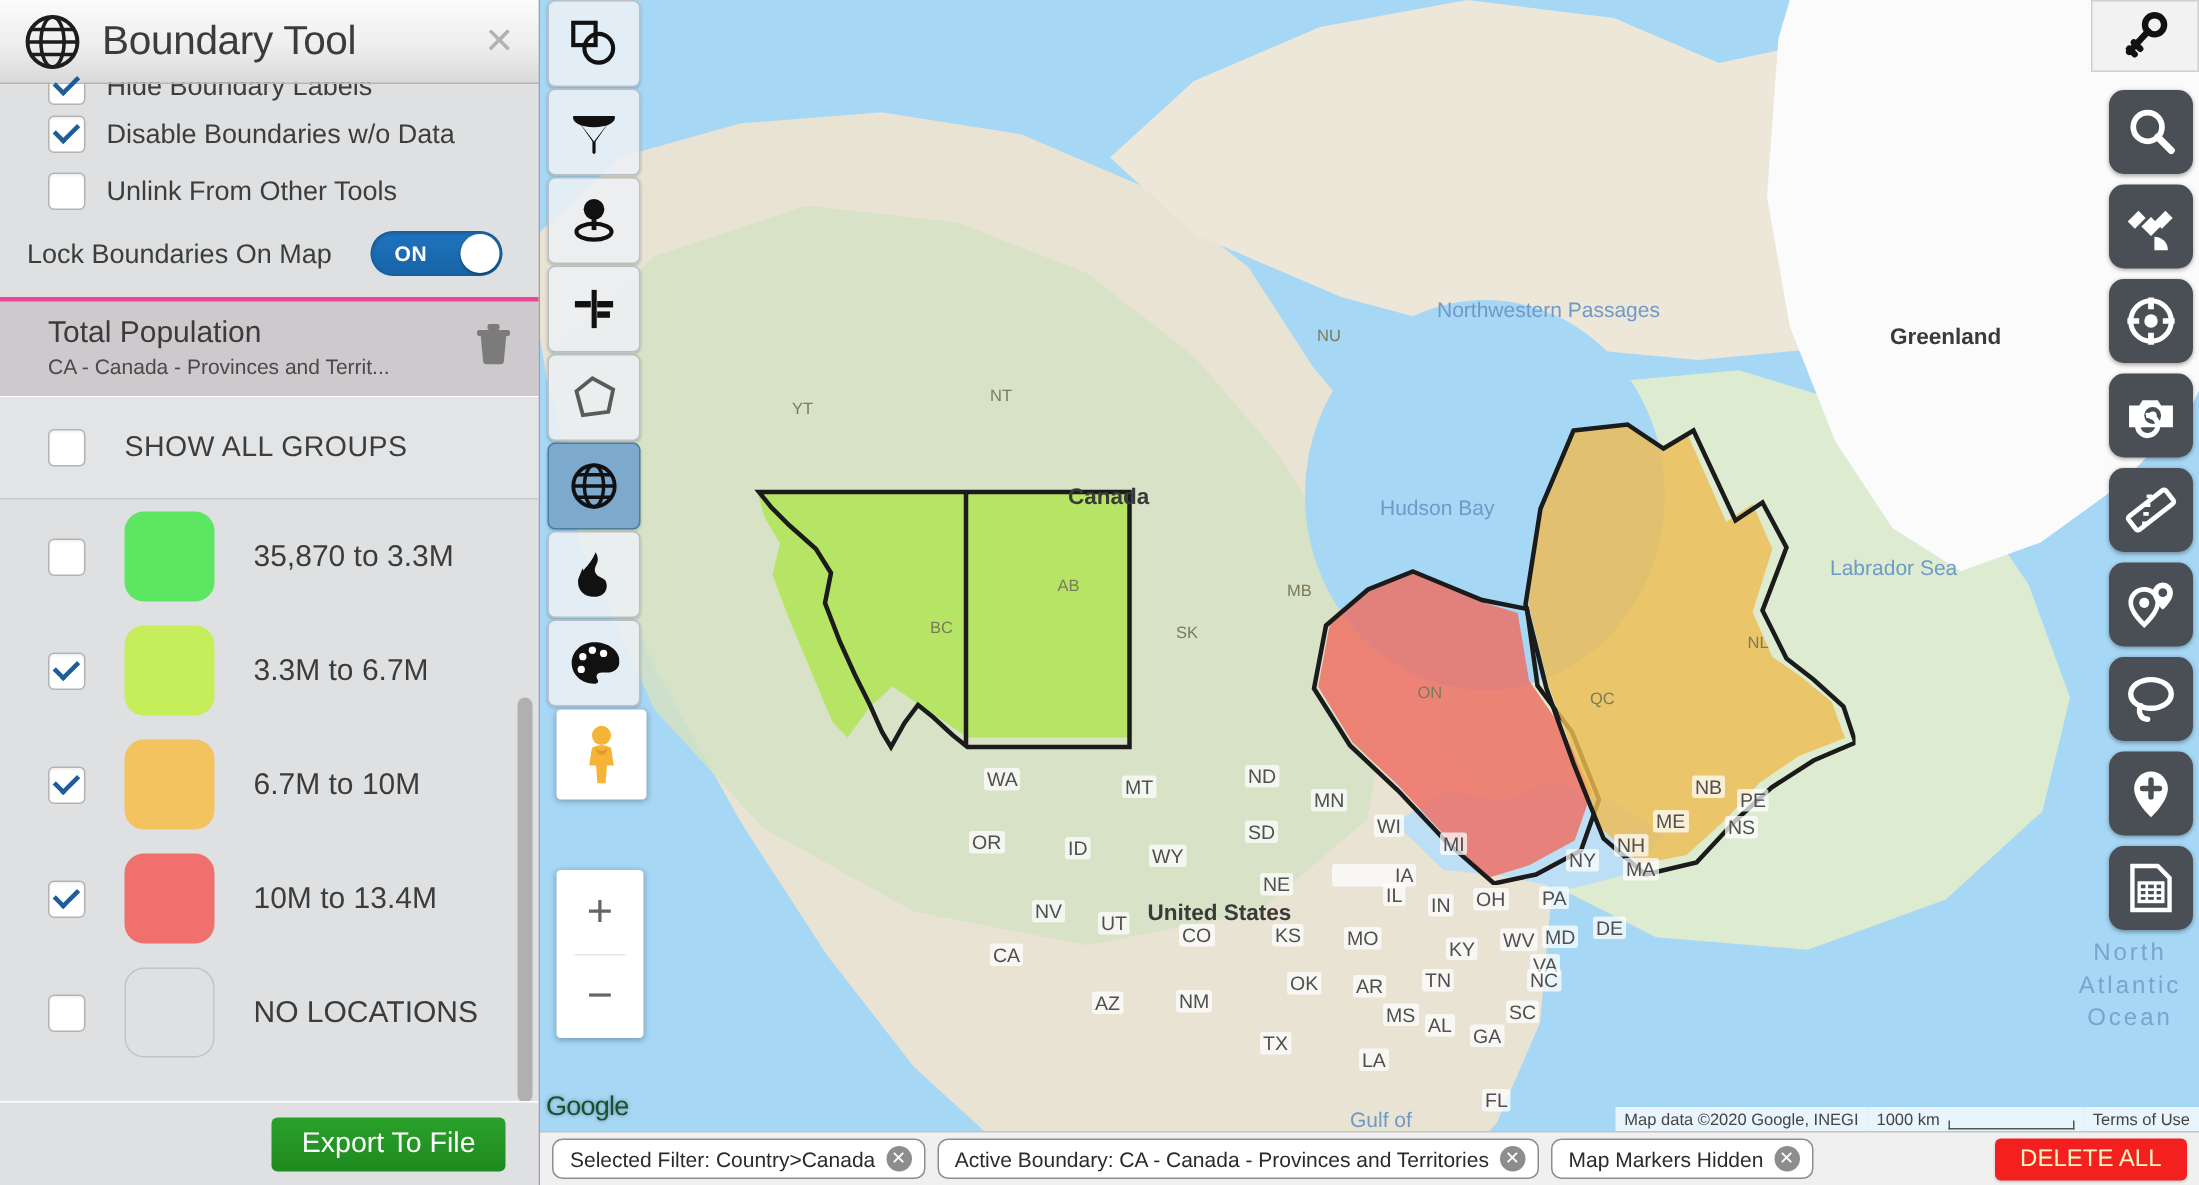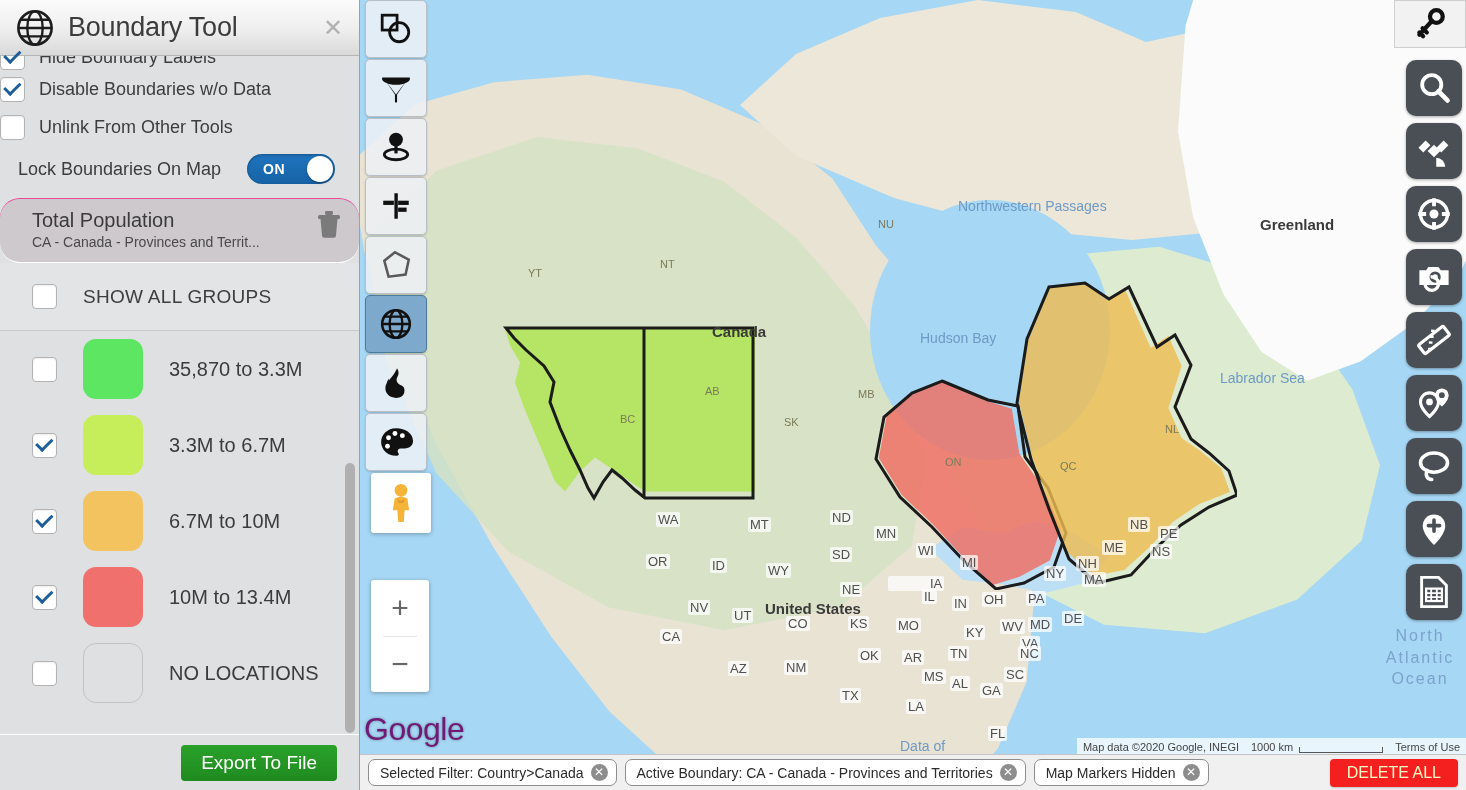--- a/index.html
+++ b/index.html
@@ -126,21 +126,21 @@
   }
   .provoutline {
     position: absolute;
     pointer-events: none;
   }
 
   
   #google-wm {
     position: absolute; left: 4px; bottom: 42px;
     font-family: "Liberation Sans", sans-serif;
-    font-size: 32px; color: #701a75;
+    font-size: 18px; color: #14532d;
     letter-spacing: -.5px;
     text-shadow: 0 0 3px rgba(0,0,0,.35);
     font-weight: normal;
   }
   #attrib {
     position: absolute; right: 0; bottom: 33px;
     display: flex; align-items: center; height: 19px;
     font-size: 11px; color: #444;
   }
   #attrib .cell {
@@ -237,21 +237,21 @@
   }
   #sb-close {
     position: absolute; right: 16px; top: 50%; transform: translateY(-50%);
     font-size: 24px; color: #b2b2b2; cursor: pointer; line-height: 1;
   }
 
   #sb-options {
     flex: 0 0 auto; padding: 0 0 6px 0; background: #dfe0e2;
   }
   .opt-row {
-    display: flex; align-items: center; height: 38px; 
+    display: flex; align-items: center; height: 38px; padding-left: 32px;
   }
   .opt-row:first-child { height: 26px; margin-top: -12px; }
   .cbx {
     width: 25px; height: 25px; flex: 0 0 25px;
     background: #fff; border: 1px solid #b3b3b3; border-radius: 4px;
     display: flex; align-items: center; justify-content: center;
     cursor: pointer; box-shadow: inset 0 1px 2px rgba(0,0,0,.07);
   }
   .cbx.checked::after {
     content: "";
@@ -277,23 +277,23 @@
     position: absolute; left: 16px; color: #fff; font-size: 14px; font-weight: bold;
     letter-spacing: .5px;
   }
   .toggle .knob {
     position: absolute; right: 2px; width: 26px; height: 26px; border-radius: 50%;
     background: #fff; box-shadow: 0 1px 2px rgba(0,0,0,.4);
   }
 
   #layer-head {
     flex: 0 0 auto; background: #cdc9cd;
-    border-top: 1px solid #ec4899; border-bottom: 1px solid #fff;
+    border-top: 3px solid #ec4899; border-bottom: 1px solid #fff;
     padding: 10px 16px 12px 32px;
-    display: flex; justify-content: space-between; border-radius: 20px;
+    display: flex; align-items: center; justify-content: space-between;
   }
   #layer-head .lh-txt .t1 { font-size: 20px; color: #3b3b3b; }
   #layer-head .lh-txt .t2 { font-size: 14px; color: #4a4a4a; margin-top: 2px; }
   #trash svg { width: 28px; height: 30px; fill: #7b7b7b; cursor: pointer; }
 
   #group-list {
     flex: 1 1 auto; position: relative; overflow: hidden;
     background: #dfe0e2;
   }
   #show-all {
@@ -390,21 +390,21 @@
     <div id="country-labels">
         <span class="countrylabel" style="left: 352px; top: 323px;">Canada</span>
         <span class="countrylabel" style="left: 405px; top: 600px;">United States</span>
         <span class="countrylabel" style="left: 900px; top: 216px;">Greenland</span>
       </div>
     <div id="sea-labels">
         <span class="sealabel" style="left: 1040px; top: -4px;">Baffin Bay</span>
         <span class="sealabel" style="left: 598px; top: 198px;">Northwestern Passages</span>
         <span class="sealabel" style="left: 560px; top: 330px;">Hudson Bay</span>
         <span class="sealabel" style="left: 860px; top: 370px;">Labrador Sea</span>
-        <span class="sealabel" style="left: 540px; top: 738px;">Data of</span>
+        <span class="sealabel" style="left: 540px; top: 738px;">Gulf of</span>
       </div>
     <div id="prov-labels">
         <span class="provlabel" style="left: 168px; top: 267px;">YT</span>
         <span class="provlabel" style="left: 300px; top: 258px;">NT</span>
         <span class="provlabel" style="left: 518px; top: 218px;">NU</span>
         <span class="provlabel" style="left: 260px; top: 413px;">BC</span>
         <span class="provlabel" style="left: 345px; top: 385px;">AB</span>
         <span class="provlabel" style="left: 424px; top: 416px;">SK</span>
         <span class="provlabel" style="left: 498px; top: 388px;">MB</span>
         <span class="provlabel" style="left: 585px; top: 456px;">ON</span>

